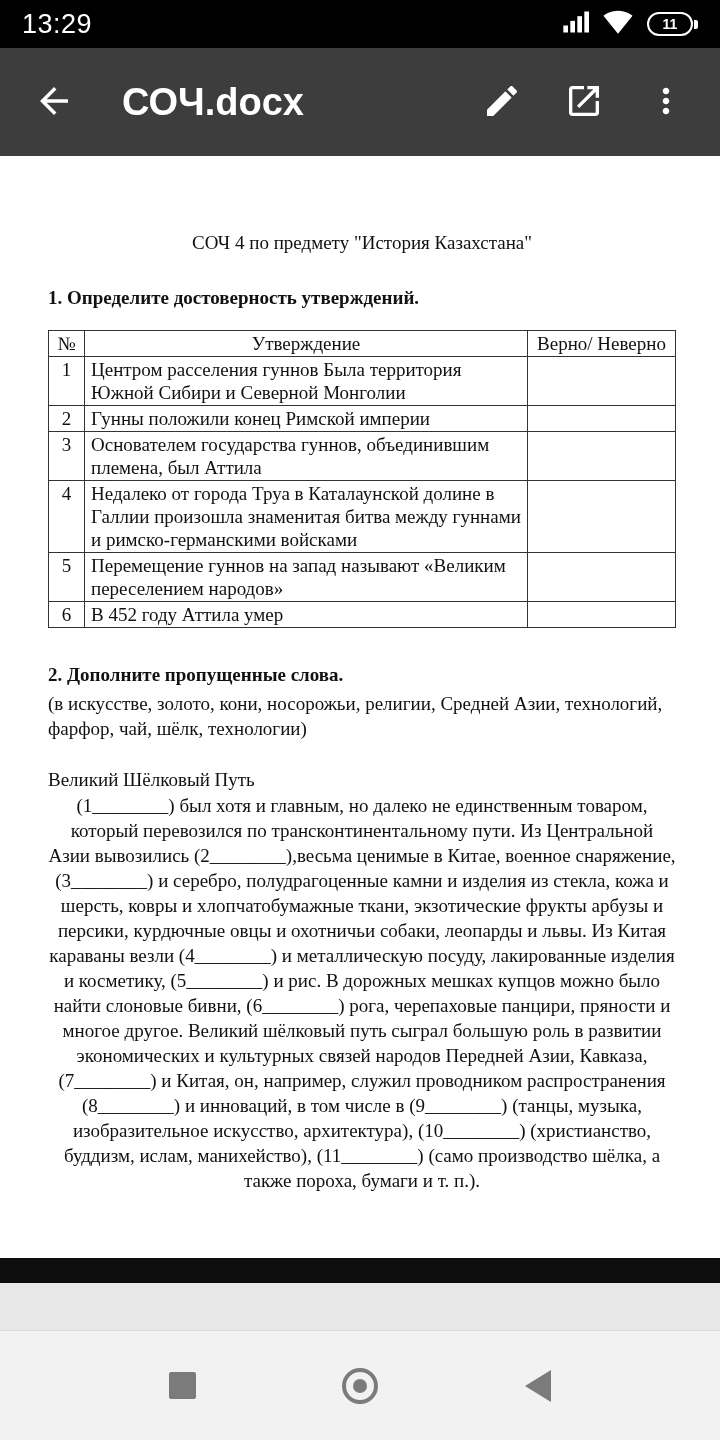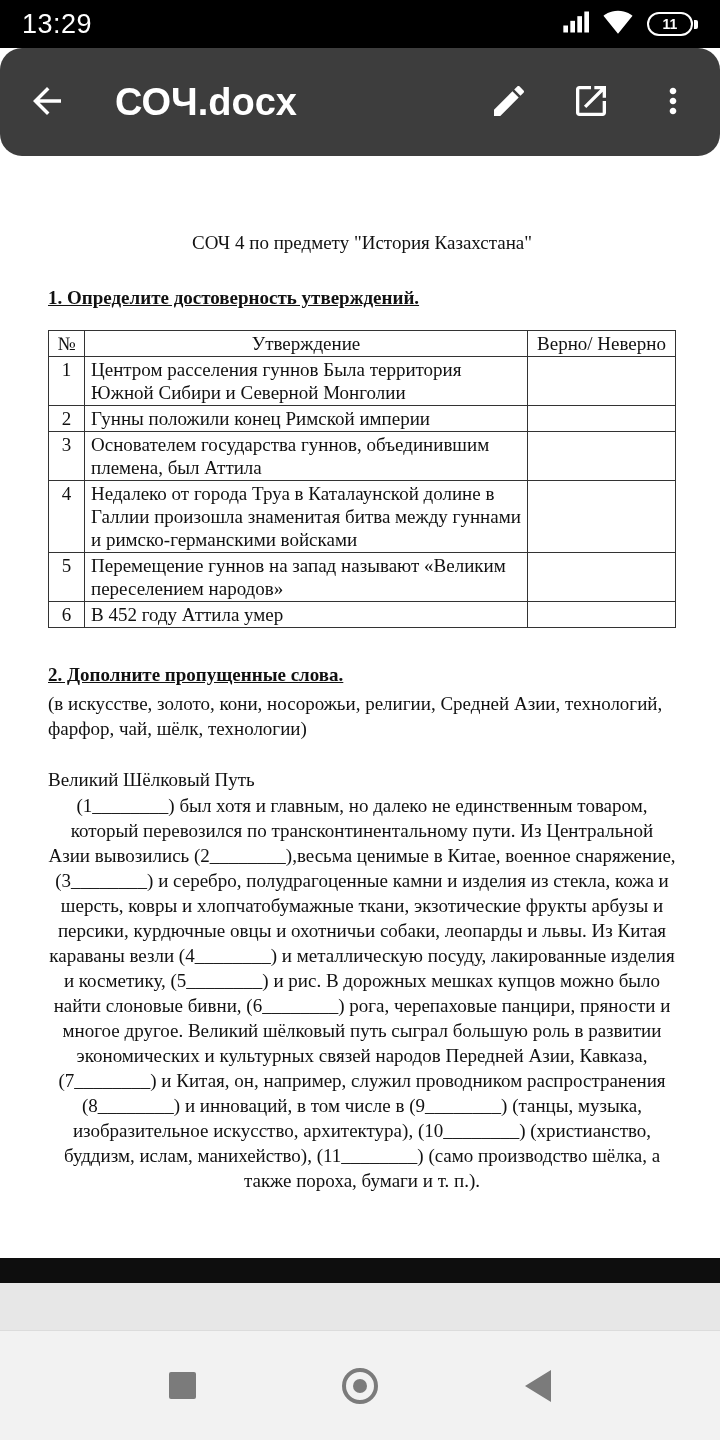--- a/index.html
+++ b/index.html
@@ -9,29 +9,29 @@
 
   
   .status-bar { height:48px; background:#000; color:#fff; display:flex; align-items:center; justify-content:space-between; padding:0 22px; font-family:"Liberation Sans", sans-serif; flex:0 0 auto; }
   .status-time { font-size:27px; font-weight:400; letter-spacing:.5px; }
   .status-icons { display:flex; align-items:center; gap:14px; }
   .battery { display:flex; align-items:center; }
   .battery-body { width:46px; height:24px; border:2px solid #fff; border-radius:12px; display:flex; align-items:center; justify-content:center; font-size:14px; font-weight:bold; color:#fff; }
   .battery-nub { width:4px; height:9px; background:#fff; border-radius:0 2px 2px 0; margin-left:1px; }
 
   
-  .app-bar { height:108px; background:#3d3d3d; display:flex; align-items:center; padding:0 19px; flex:0 0 auto;border-radius:22px; }
+  .app-bar { height:108px; background:#3d3d3d; display:flex; align-items:center; padding:0 26px; flex:0 0 auto; }
   .app-title { color:#fff; font-family:"Liberation Sans", sans-serif; font-size:38px; font-weight:bold; margin-left:40px; flex:1 1 auto; white-space:nowrap; overflow:hidden; }
   .icon-btn { background:none; border:none; width:56px; height:56px; display:flex; align-items:center; justify-content:center; cursor:pointer; }
   .icon-btn + .icon-btn { margin-left:26px; }
 
   
   .doc-page { background:#fff; height:1102px; padding:74px 44px 0 48px; color:#111; font-size:19px; line-height:25px; overflow:hidden; flex:0 0 auto; }
   .doc-title { text-align:center; margin-bottom:30px; }
-  .doc-heading { font-weight:bold; margin-bottom:20px;text-decoration:underline; }
+  .doc-heading { font-weight:bold; margin-bottom:20px; }
 
   table.statements { border-collapse:collapse; width:628px; margin-bottom:34px; table-layout:fixed; }
   table.statements th, table.statements td { border:1px solid #333; padding:1px 6px; vertical-align:top; line-height:23px; font-weight:normal; font-size:19px; }
   .col-num { width:36px; text-align:center; }
   .col-answer { width:148px; text-align:center; }
   th.col-statement { text-align:center; }
   td.cell-statement { text-align:left; }
 
   .word-bank { margin-bottom:26px; }
   .silk-title { text-align:left; margin-bottom:1px; }

